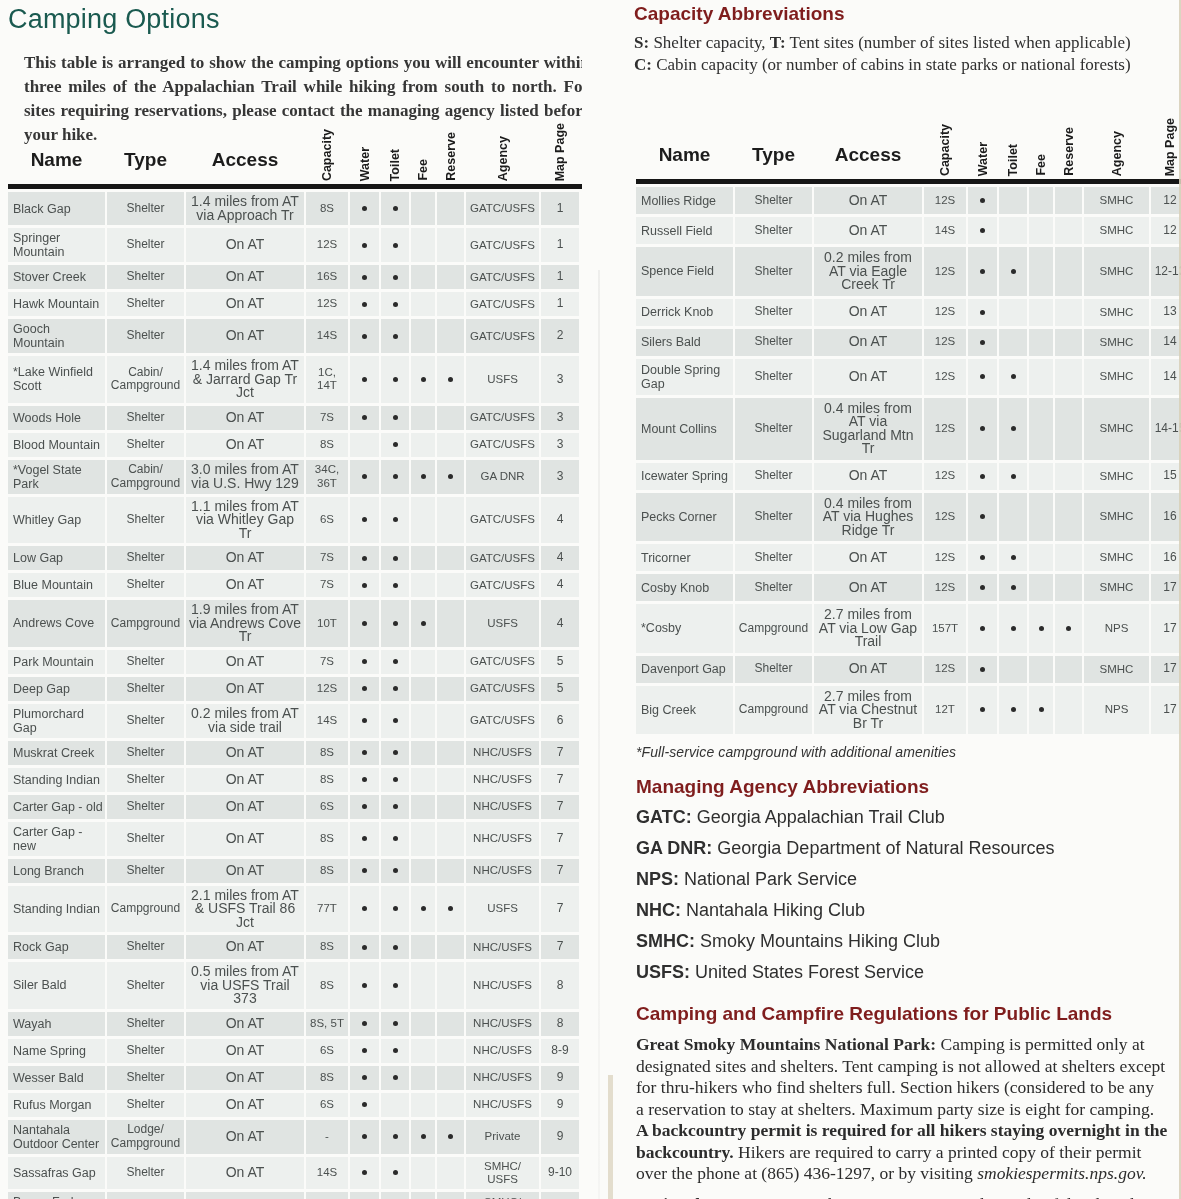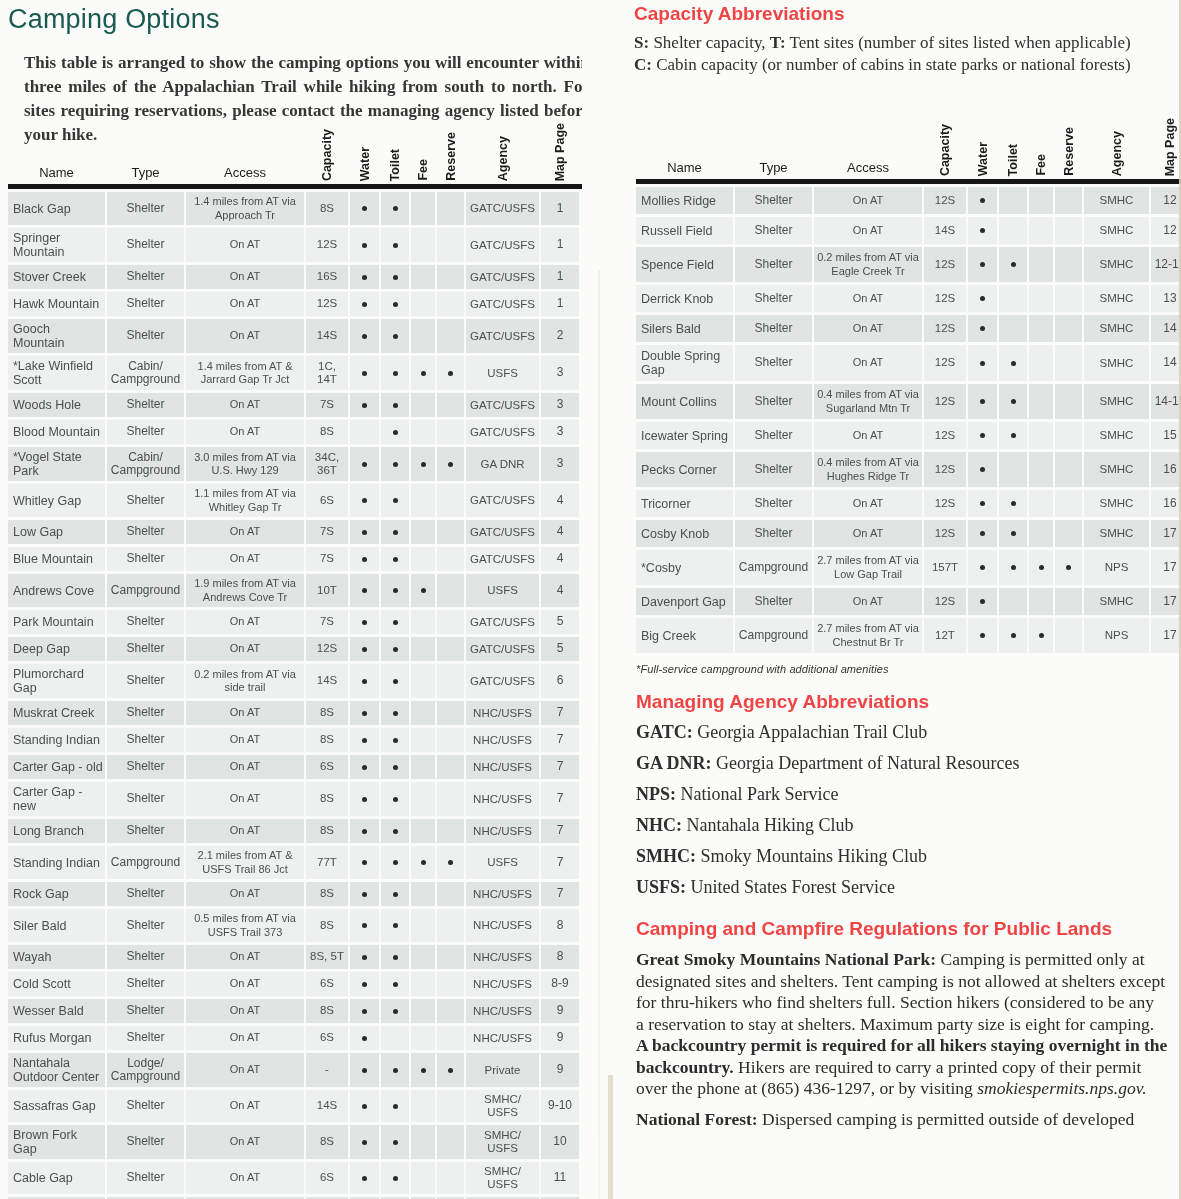--- a/index.html
+++ b/index.html
@@ -18,56 +18,56 @@
   }
   .intro{
     font-family:"Liberation Serif", serif;
     font-size:17px;line-height:24px;color:#363636;
     text-align:justify;width:566px;margin:16px;font-weight:bold;
   }
   
   .page-right{position:absolute;left:634px;top:0;width:547px;height:1199px;overflow:hidden;}
   .green-heading{
     font-family:"Liberation Sans", sans-serif;
-    font-size:19px;font-weight:bold;color:#ef4444;margin:0;
+    font-size:19px;font-weight:bold;color:#7f1d1d;margin:0;
   }
   .h-cap{margin:3px 0 7px 0;}
   .h-managing{margin:16px 0 4px 0;}
   .h-regs{margin:15px 0 7px 0;}
   .serif-line{
     font-family:"Liberation Serif", serif;
     font-size:17px;line-height:22px;color:#2f2f2f;
     white-space:nowrap;overflow:hidden;
   }
   .agency-line{
-    font-family:Liberation Serif, serif;
+    font-family:Liberation Sans, sans-serif;
     font-size:18px;line-height:31px;color:#2f2f2f;
     white-space:nowrap;overflow:hidden;
   }
   .para-line{
     font-family:"Liberation Serif", serif;
     font-size:17.5px;line-height:21.5px;color:#2c2c2c;
     white-space:nowrap;overflow:hidden;
   }
   .para-block{margin-top:9px;}
   .rl-b{font-weight:bold;}
   .rl-i{font-style:italic;}
   .footnote{
-    font-style:italic;font-size:11px;color:#333;
+    font-style:italic;font-size:14px;color:#333;
     margin:10px 0 0 0;letter-spacing:0.1px;
   }
   
   .table-wrap{position:absolute;left:0;}
   .lt-wrap{top:111px;width:574px;}
   .rt-wrap{top:106px;left:2px;width:545px;}
   .thead{display:flex;gap:2px;height:72px;align-items:flex-end;}
   .hcol{display:flex;justify-content:center;align-items:flex-end;flex:0 0 auto;}
   .hlabel{
-    font-weight:normal;font-size:13px;color:#1c1c1c;width:100%;
-    text-align:center;padding-bottom:3px;
+    font-weight:bold;font-size:19px;color:#1c1c1c;width:100%;
+    text-align:center;padding-bottom:12px;
   }
   .vlabel{
     writing-mode:vertical-rl;transform:rotate(180deg);
     font-weight:bold;font-size:12.5px;color:#1c1c1c;
     padding-bottom:0;margin-bottom:2px;line-height:14px;
   }
   .head-rule{height:5px;background:#161616;margin-top:1px;}
   .trow{display:flex;gap:2px;margin-top:3px;min-height:24px;}
   .t-right .trow{min-height:27px;}
   .trow.odd  .cell{background:#e0e4e2;}
@@ -76,21 +76,21 @@
     display:flex;align-items:center;justify-content:center;
     flex:0 0 auto;box-sizing:border-box;
     font-size:12px;line-height:13.5px;color:#4b504f;
     text-align:center;padding:3px 2px;
   }
   .t-right .cell{padding:4px 2px;}
   .c-name{width:97px;}
   .cell.c-name{justify-content:flex-start;text-align:left;padding-left:5px;font-size:12.5px;line-height:14px;}
   .c-type{width:77px;}
   .c-access{width:118px;}
-  .cell.c-access{font-size:11px;}
+  .cell.c-access{font-size:14px;}
   .c-capacity{width:42px;}
   .cell.c-capacity{font-size:11.5px;}
   .c-water{width:29px;}
   .c-toilet{width:28px;}
   .c-fee{width:24px;}
   .c-reserve{width:27px;}
   .c-agency{width:73px;}
   .cell.c-agency{font-size:11.5px;line-height:13px;}
   .c-map{width:38px;}
   .t-right .c-access{width:108px;}
@@ -557,21 +557,21 @@
         </div>
         <div class="cell c-toilet">
           <span class="dot"></span>
         </div>
         <div class="cell c-fee"></div>
         <div class="cell c-reserve"></div>
         <div class="cell c-agency">NHC/USFS</div>
         <div class="cell c-map">8</div>
       </div>
       <div class="trow even">
-        <div class="cell c-name">Cold Scott</div>
+        <div class="cell c-name">Name Spring</div>
         <div class="cell c-type">Shelter</div>
         <div class="cell c-access">On AT</div>
         <div class="cell c-capacity">6S</div>
         <div class="cell c-water">
           <span class="dot"></span>
         </div>
         <div class="cell c-toilet">
           <span class="dot"></span>
         </div>
         <div class="cell c-fee"></div>

